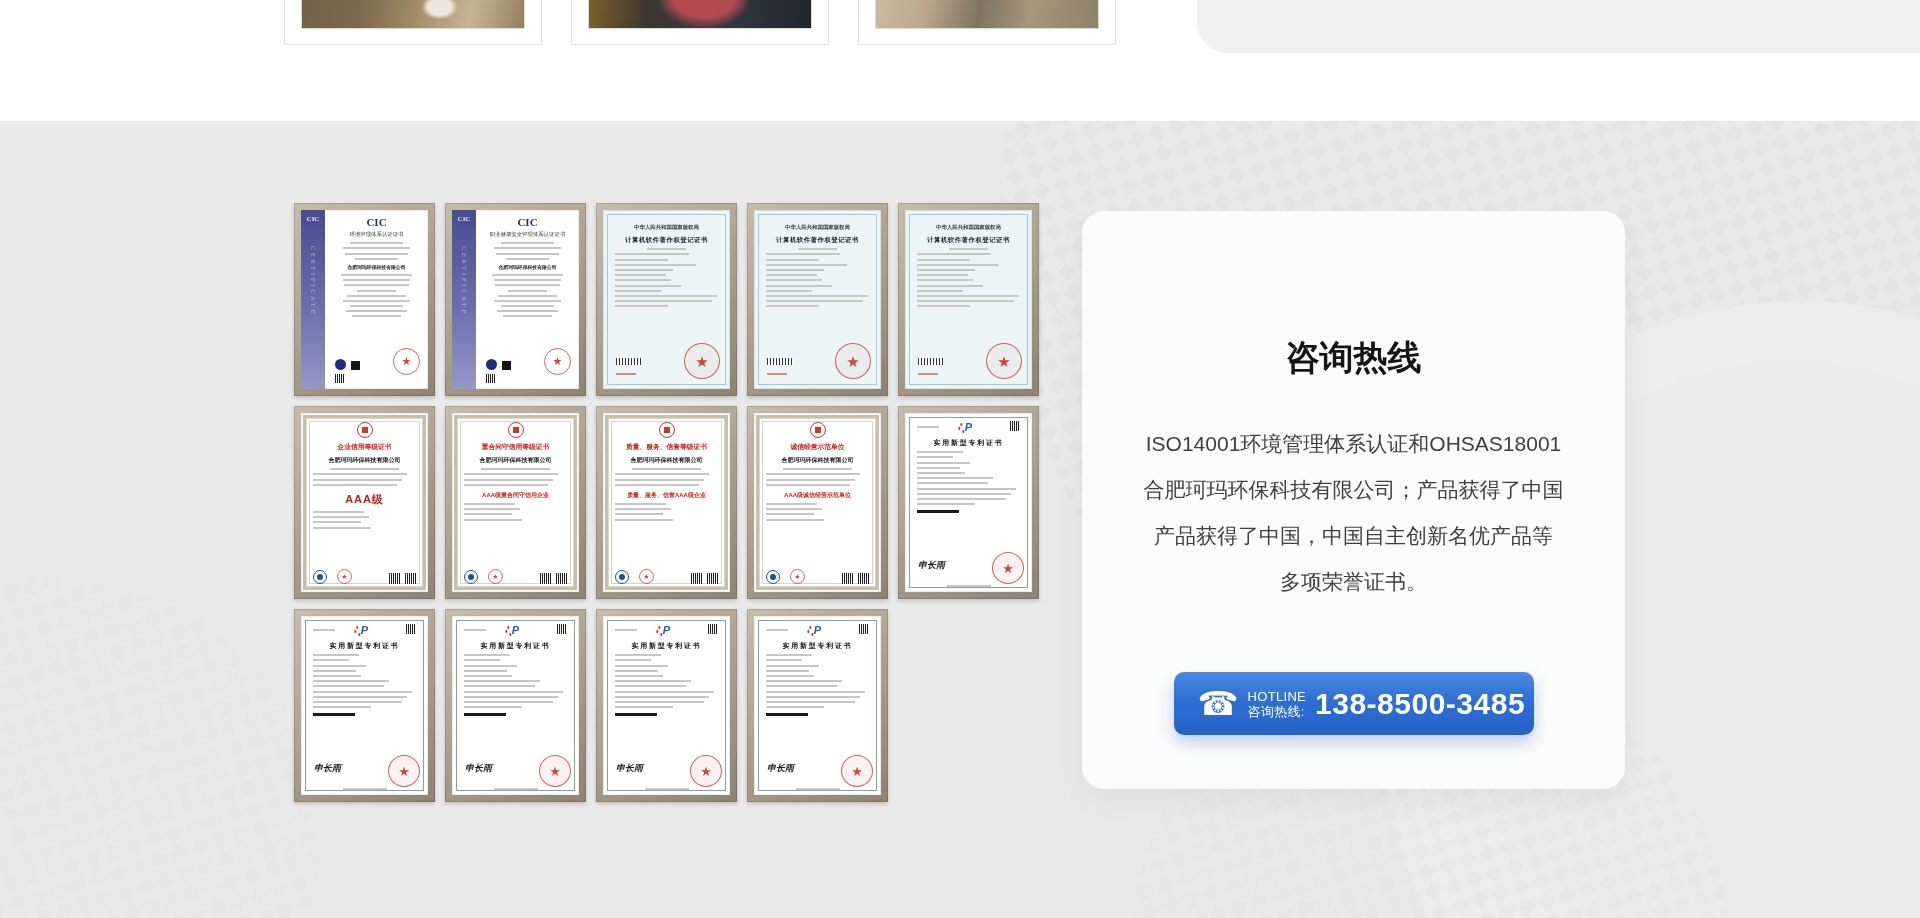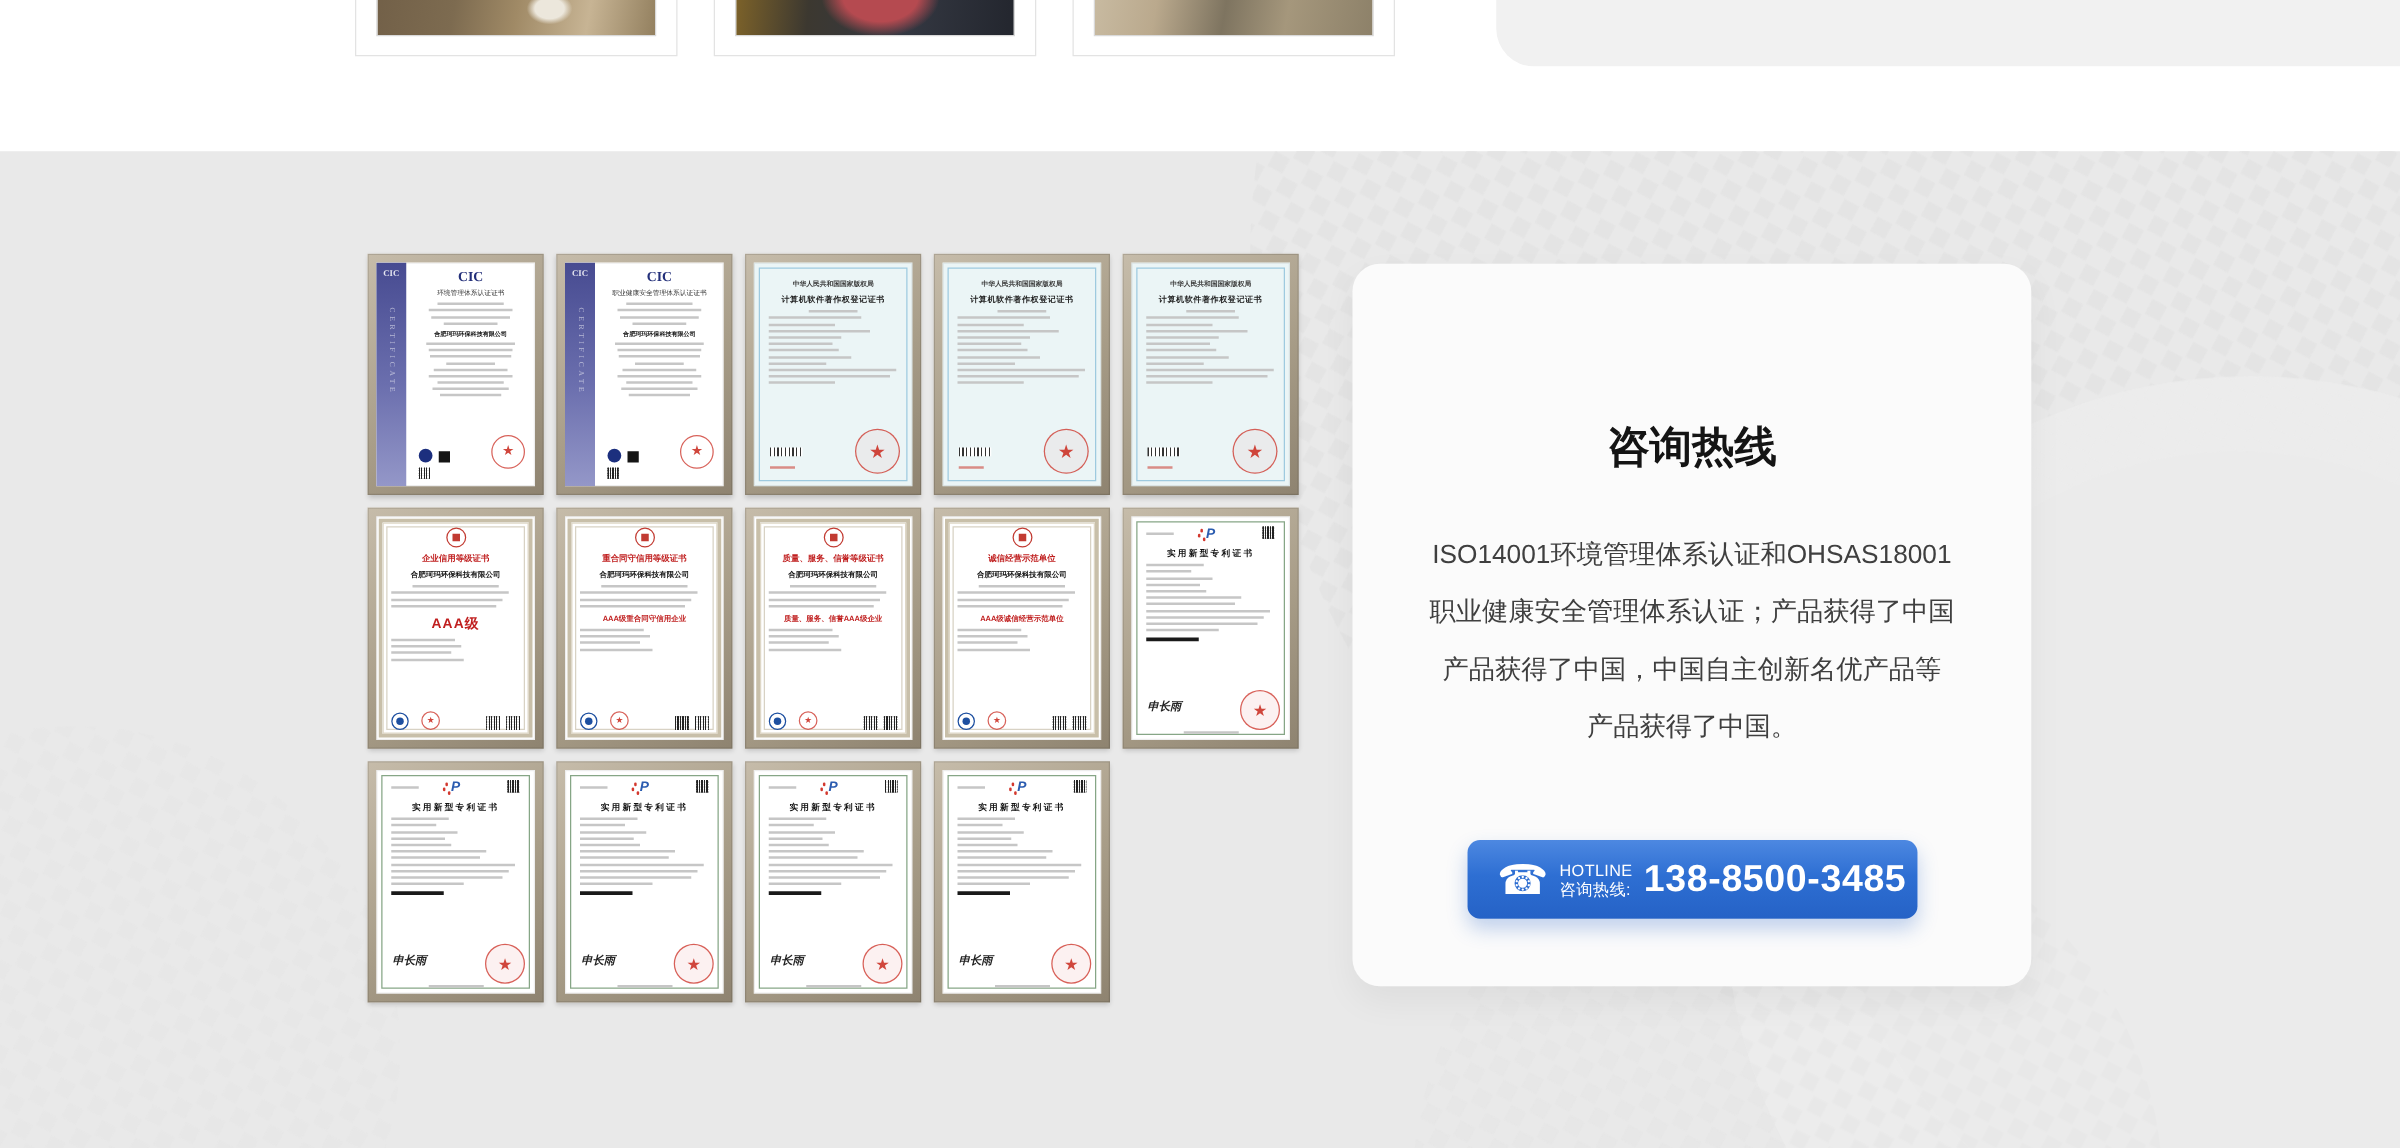--- a/index.html
+++ b/index.html
@@ -536,23 +536,23 @@
             <span class="stamp pt-seal">★</span>
             <span class="pt-foot"></span>
           </div>
         </div>
       </div>
 
     <aside class="honor-panel" style="background: rgb(251, 251, 251);">
       <h2 class="honor-title">咨询热线</h2>
       <div class="honor-desc">
         <div class="desc-line">ISO14001环境管理体系认证和OHSAS18001</div>
-        <div class="desc-line">职业健康安全管理体系认证；产品获得了中国</div>
+        <div class="desc-line">合肥珂玛环保科技有限公司；产品获得了中国</div>
         <div class="desc-line">产品获得了中国，中国自主创新名优产品等</div>
-        <div class="desc-line">产品获得了中国。</div>
+        <div class="desc-line">多项荣誉证书。</div>
       </div>
       <a class="hotline-btn">
         <span class="phone-icon">☎</span>
         <span class="hotline-labels">
           <span>HOTLINE</span>
           <span>咨询热线:</span>
         </span>
         <span class="hotline-number">138-8500-3485</span>
       </a>
     </aside>

